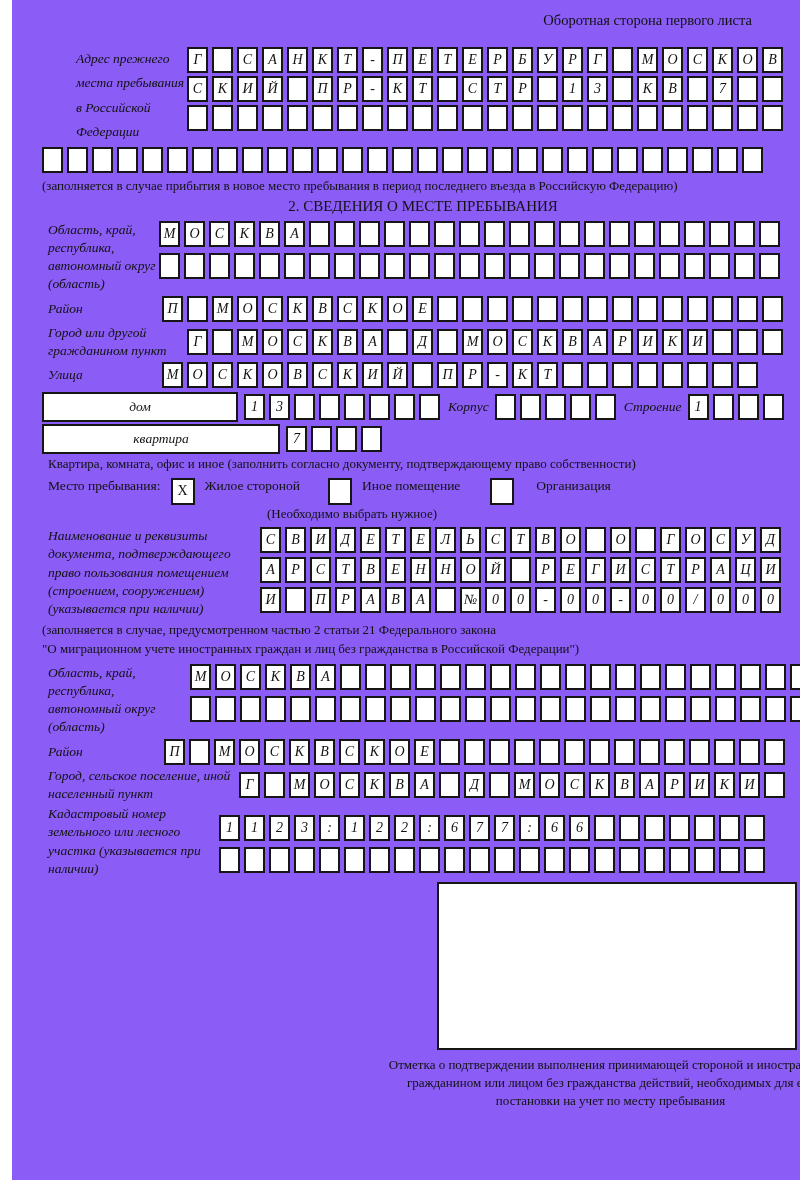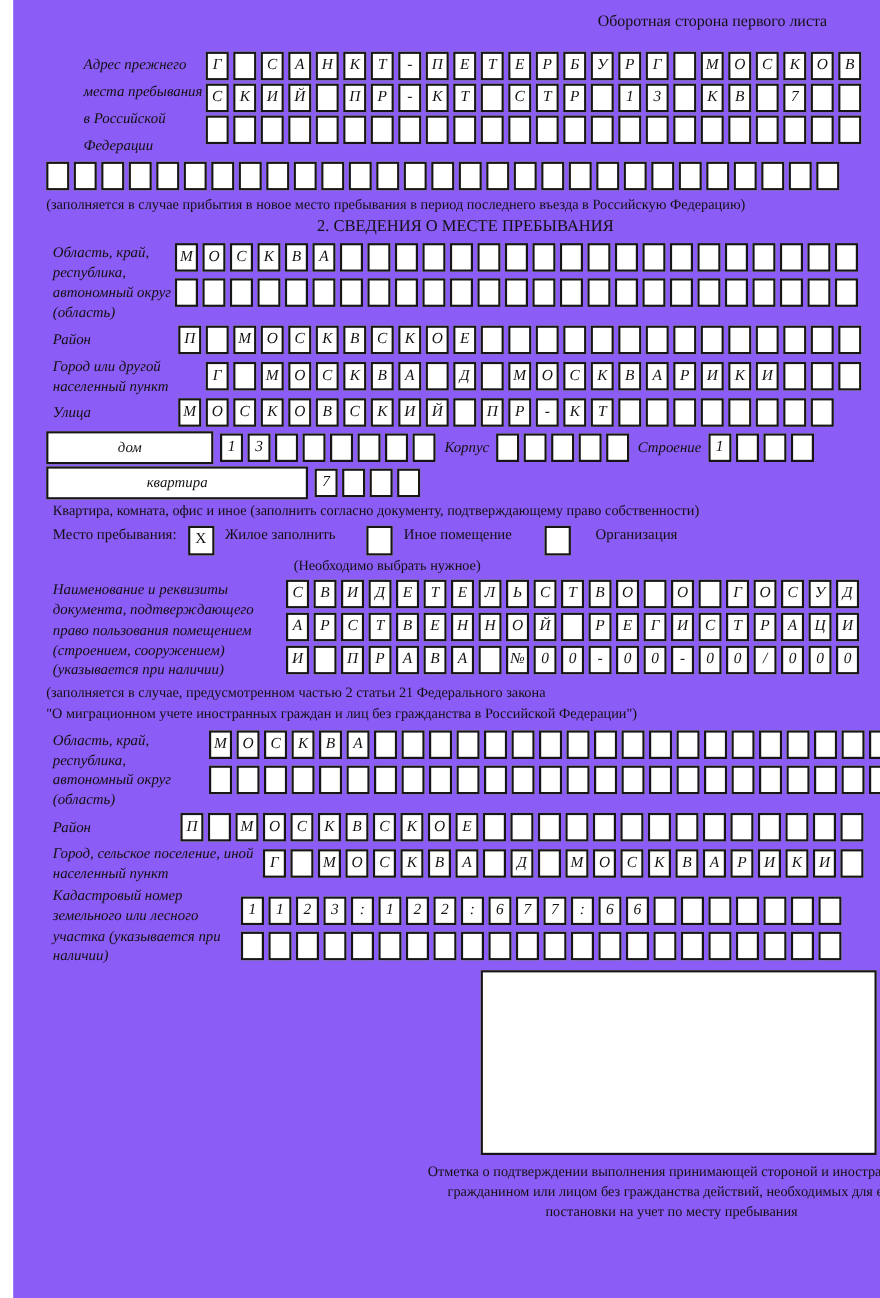--- a/index.html
+++ b/index.html
@@ -243,21 +243,21 @@
         <span class="cell"></span>
         <span class="cell"></span>
         <span class="cell"></span>
         <span class="cell"></span>
         <span class="cell"></span>
         <span class="cell"></span>
       </div>
   </div>
 
   <div class="field">
-    <div class="label" style="flex-basis:145px">Город или другой населенный пункт</div>
+    <div class="label" style="flex-basis:145px">Город или другой гражданином пункт</div>
     <div class="cells">
         <span class="cell">Г</span>
         <span class="cell"></span>
         <span class="cell">М</span>
         <span class="cell">О</span>
         <span class="cell">С</span>
         <span class="cell">К</span>
         <span class="cell">В</span>
         <span class="cell">А</span>
         <span class="cell"></span>
@@ -303,21 +303,21 @@
         <span class="cell"></span>
         <span class="cell"></span>
         <span class="cell"></span>
         <span class="cell"></span>
         <span class="cell"></span>
         <span class="cell"></span>
       </div>
   </div>
 
   <div class="field sp-above">
-    <div class="wide-box" style="width:152px">дом</div>
+    <div class="wide-box" style="width:196px">дом</div>
     <div class="cells" style="margin-left:6px">
         <span class="cell">1</span>
         <span class="cell">3</span>
         <span class="cell"></span>
         <span class="cell"></span>
         <span class="cell"></span>
         <span class="cell"></span>
         <span class="cell"></span>
         <span class="cell"></span>
       </div>
@@ -345,21 +345,21 @@
         <span class="cell"></span>
         <span class="cell"></span>
         <span class="cell"></span>
       </div>
   </div>
   <div class="caption">Квартира, комната, офис и иное (заполнить согласно документу, подтверждающему право собственности)</div>
 
   <div class="stay-row">
     <span class="stay-label">Место пребывания:</span>
     <span class="checkbox">X</span>
-    <span class="opt-label">Жилое заполнить</span>
+    <span class="opt-label">Жилое стороной</span>
     <span class="checkbox" style="margin-left:28px"></span>
     <span class="opt-label">Иное помещение</span>
     <span class="checkbox" style="margin-left:30px"></span>
     <span class="opt-label" style="margin-left:12px">Организация</span>
   </div>
   <div class="stay-note">(Необходимо выбрать нужное)</div>
 
   <div class="field top">
     <div class="label doc-label" style="flex-basis:218px">Наименование и реквизиты документа, подтверждающего право пользования помещением (строением, сооружением) (указывается при наличии)</div>
     <div class="rows" style="gap:4px">

